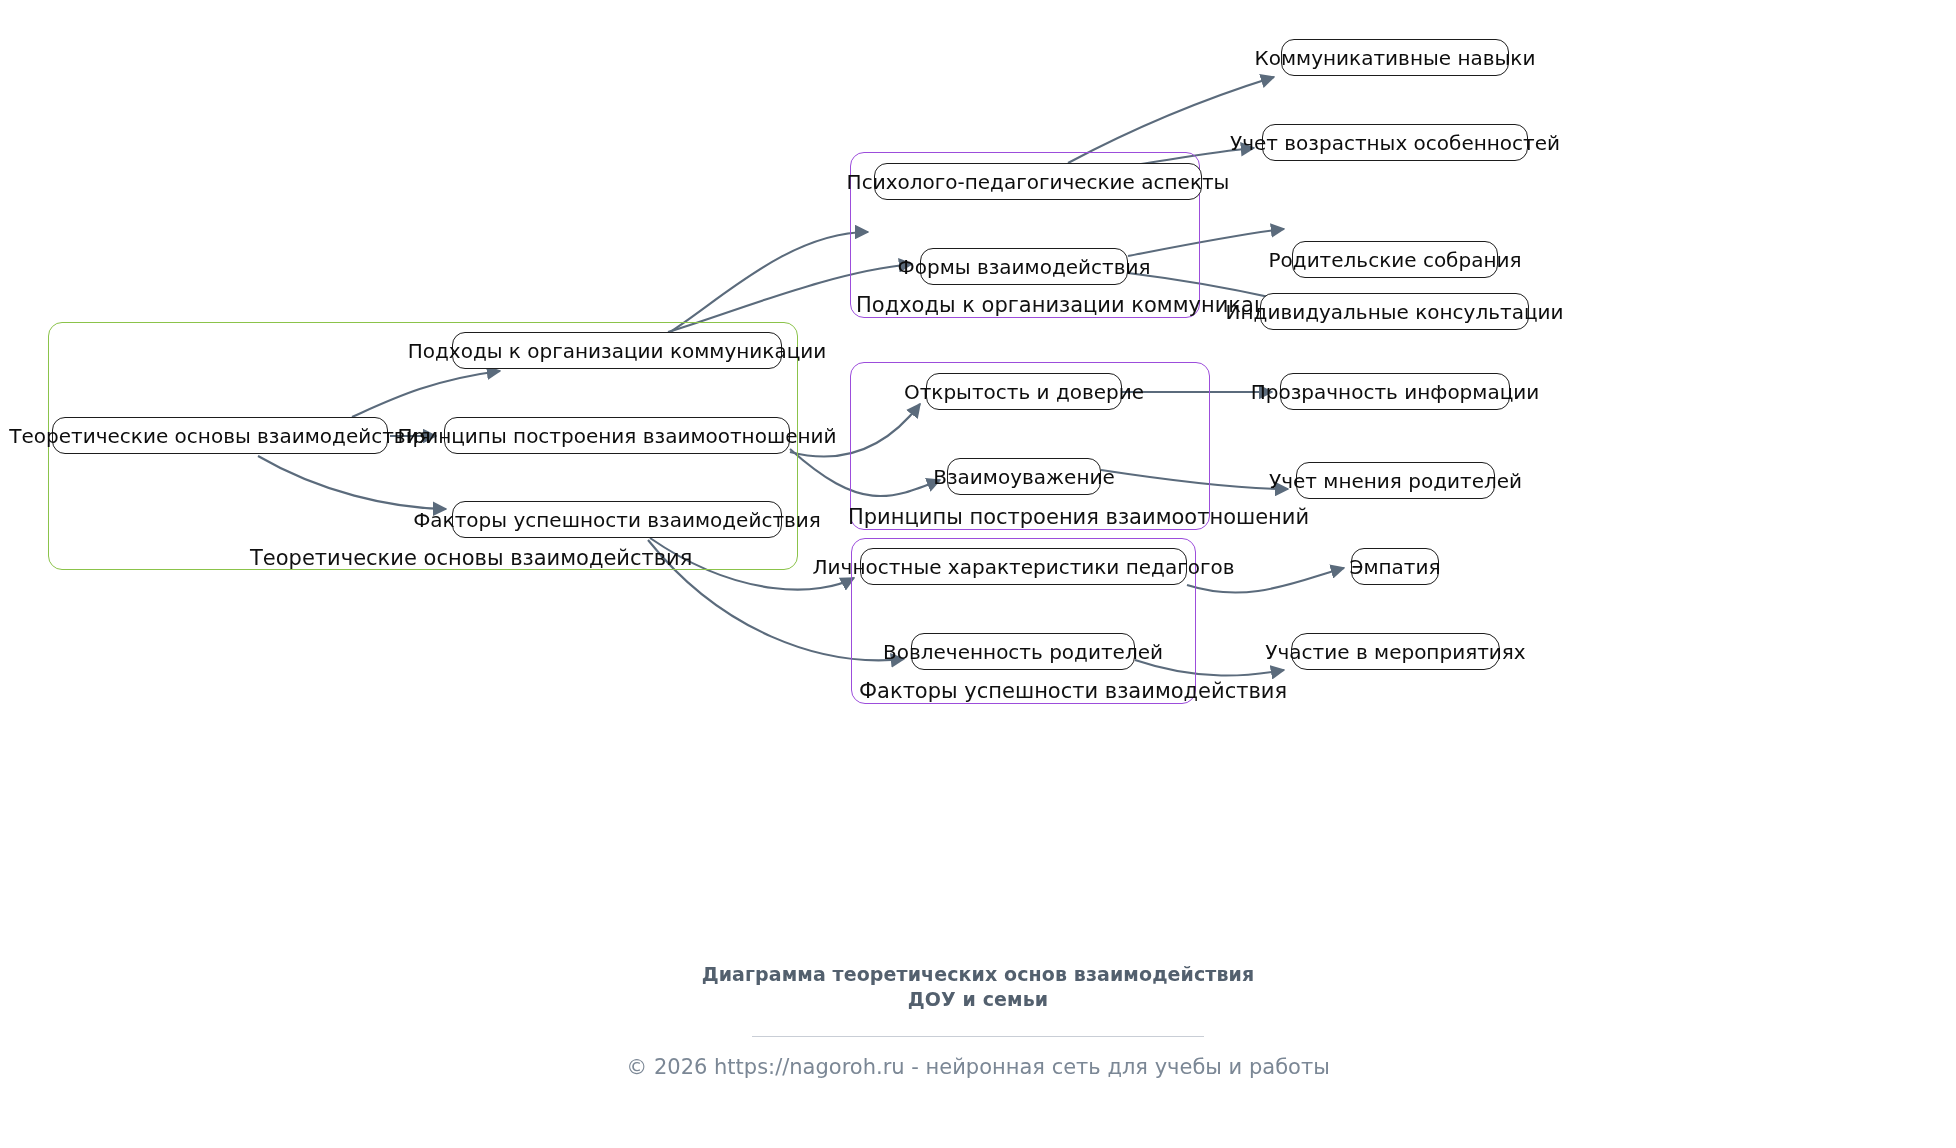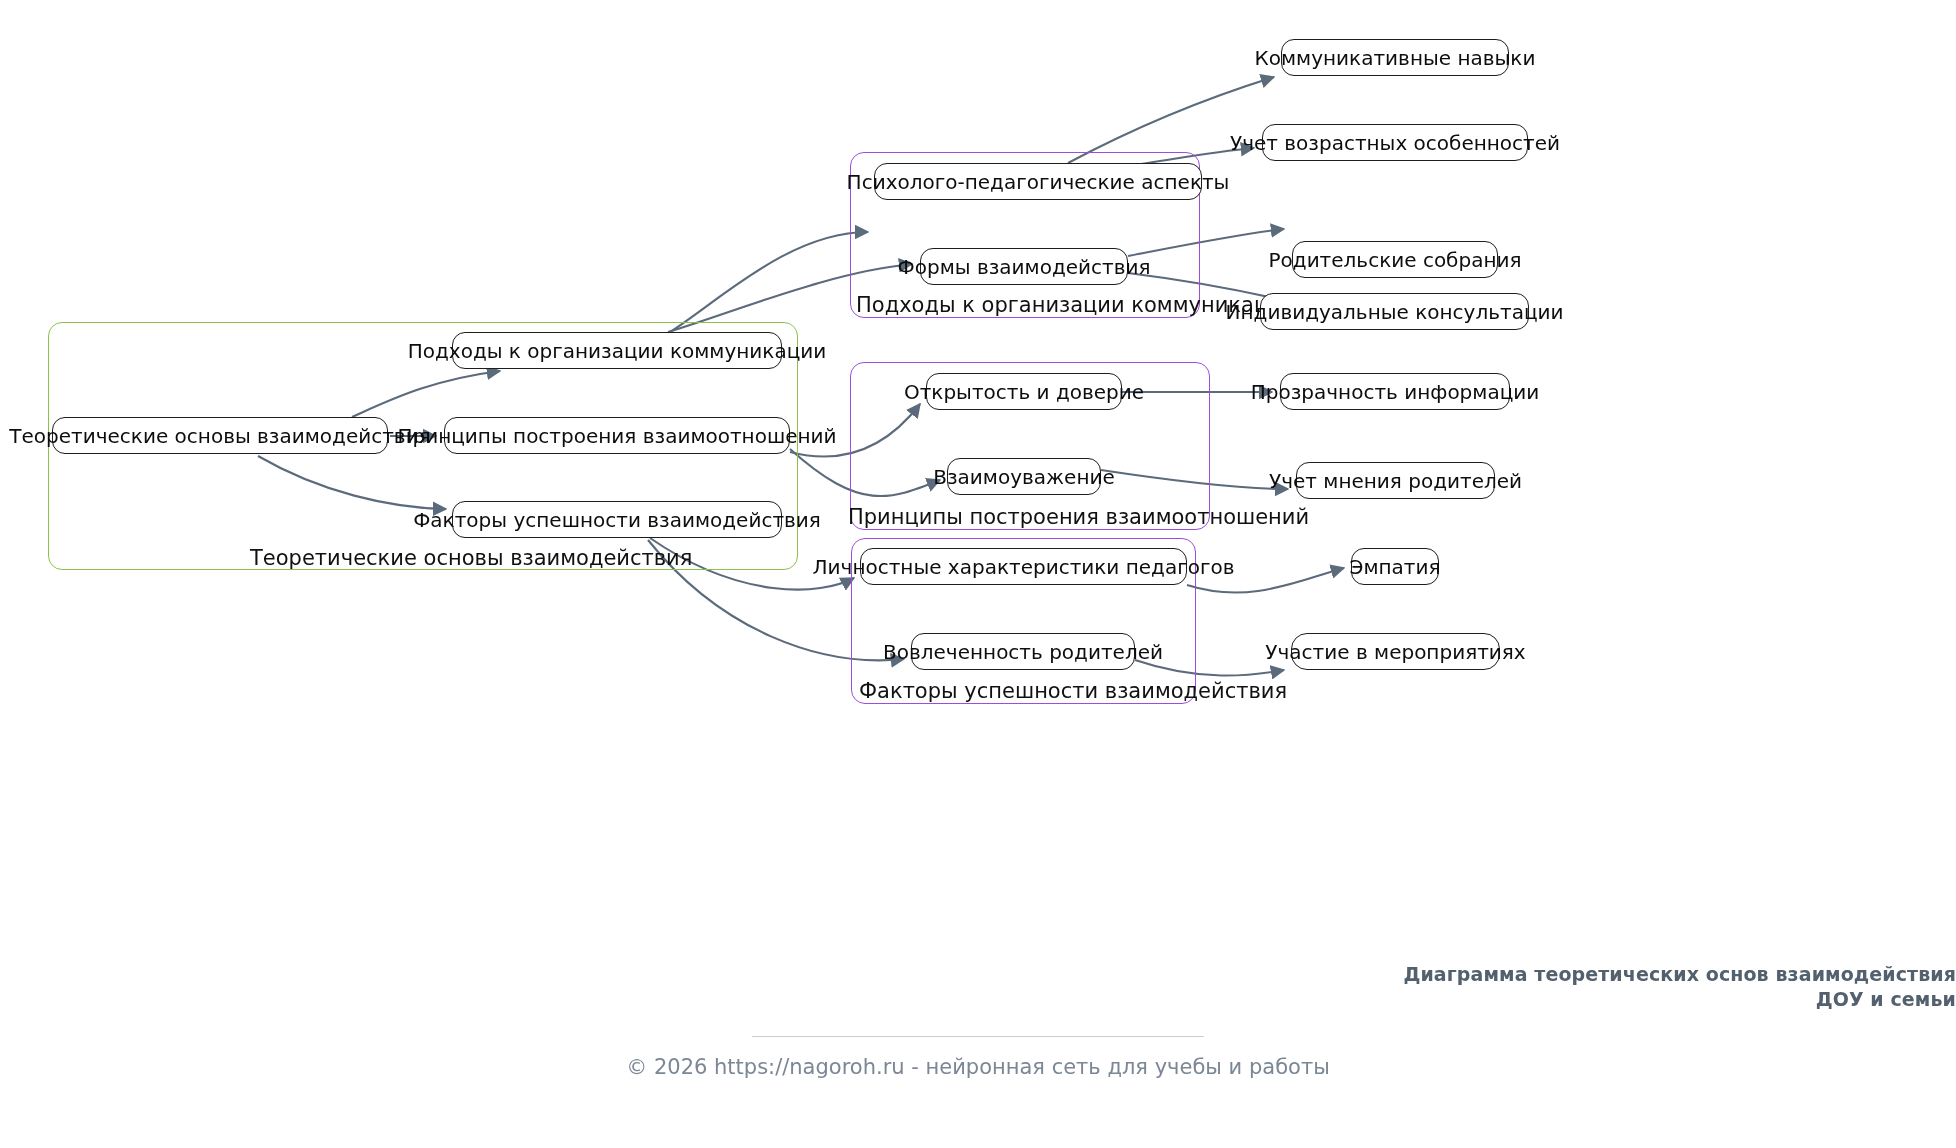--- a/index.html
+++ b/index.html
@@ -65,21 +65,20 @@
     top: 962px;
     width: 1956px;
     text-align: center;
   }
   .footer-title {
     font-size: 19px;
     font-weight: bold;
     color: #53606e;
     line-height: 1.33;
     letter-spacing: 0.1px;
-    text-align: right;
   }
   .footer-rule {
     width: 452px;
     height: 0;
     border-top: 1.5px solid #c9ced6;
     margin: 23px auto 0 auto;
   }
   .footer-credit {
     margin-top: 20px;
     font-size: 21px;

